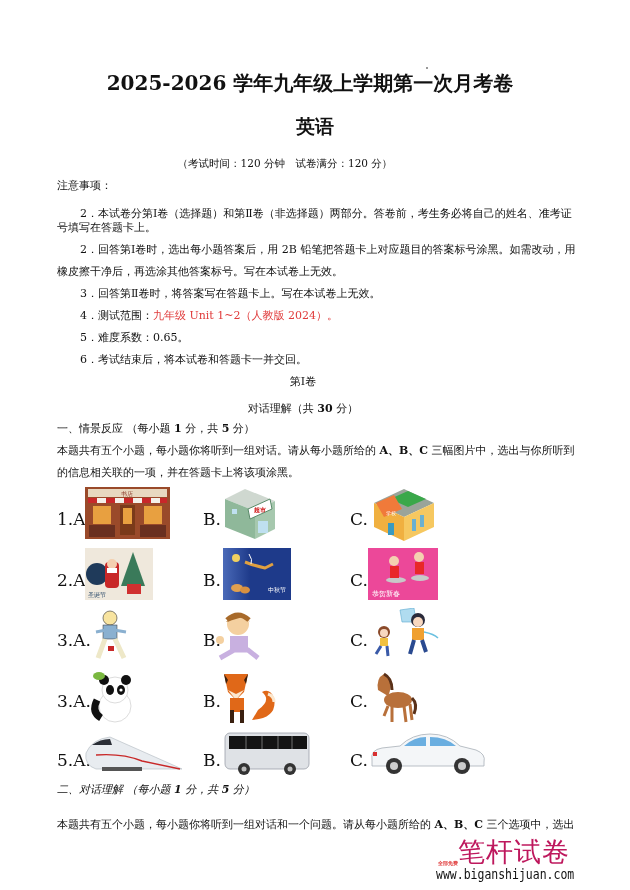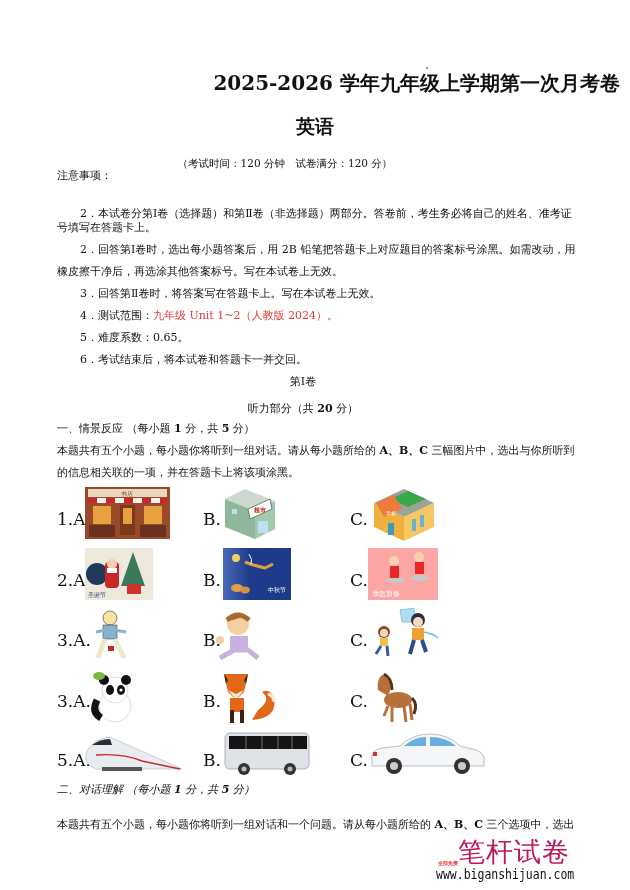--- a/index.html
+++ b/index.html
@@ -1,23 +1,23 @@
 <!DOCTYPE html>
 <html><head>
 <meta charset="utf-8">
 <style>
   html, body { margin: 0; padding: 0; background: #ffffff; }
   body { width: 630px; height: 890px; position: relative; overflow: hidden;
          font-family: "DejaVu Serif", "Liberation Serif", serif; color: #111; }
   .abs { position: absolute; }
-  .title { left: 0; width: 620px; top: 70px; text-align: right; font-size: 20px; font-weight: bold; letter-spacing: 0px; }
+  .title { left: 0; width: 620px; top: 70px; text-align: center; font-size: 20px; font-weight: bold; letter-spacing: 0px; }
   .subject { left: 0; width: 630px; top: 114px; text-align: center; font-size: 19px; font-weight: bold; }
   .exam-info { left: 0; width: 570px; top: 157px; text-align: center; font-size: 10.5px; }
   .para { font-size: 11px; line-height: 14px; }
-  .notice-label { left: 57px; top: 169px; }
+  .notice-label { left: 57px; top: 179px; }
   .line { left: 57px; width: 520px; white-space: nowrap; }
   .indent { left: 80px; }
   .red { color: #e03a3a; }
   .center-line { left: 0; width: 606px; text-align: center; font-size: 11px; }
   b { font-weight: bold; }
   .q-label { font-size: 17px; }
   .pic { position: absolute; overflow: hidden; }
   .watermark-dot { left: 426px; top: 67px; width: 2px; height: 2px; background: #999; }
   .logo-cn { left: 458px; top: 834px; font-family: "DejaVu Sans", "Liberation Sans", sans-serif; font-size: 27px; color: #be185d; letter-spacing: 1px; }
   .logo-url { left: 436px; top: 866px; font-family: "DejaVu Sans Mono", "Liberation Mono", monospace; font-size: 14px; color: #111; transform: scaleX(0.82); transform-origin: left; }
@@ -40,21 +40,21 @@
 <div class="abs para line" style="top:265px;">橡皮擦干净后，再选涂其他答案标号。写在本试卷上无效。</div>
 <div class="abs para line indent" style="top:287px;">3．回答第Ⅱ卷时，将答案写在答题卡上。写在本试卷上无效。</div>
 <div class="abs para line indent" style="top:309px;">
   <span>4．测试范围：</span><span class="red">九年级 Unit 1~2（人教版 2024）。</span>
 </div>
 <div class="abs para line indent" style="top:331px;">5．难度系数：0.65。</div>
 <div class="abs para line indent" style="top:353px;">6．考试结束后，将本试卷和答题卡一并交回。</div>
 
 <div class="abs center-line" style="top:374px;">第Ⅰ卷</div>
 <div class="abs center-line" style="top:401px;">
-  <span>听力部分（共 </span><b>20</b><span> 分）</span>
+  <span>对话理解（共 </span><b>30</b><span> 分）</span>
 </div>
 
 <div class="abs para line" style="top:422px;">
   <span>一、情景反应 （每小题 </span><b>1</b><span> 分，共 </span><b>5</b><span> 分）</span>
 </div>
 <div class="abs para line" style="top:444px;">
   <span>本题共有五个小题，每小题你将听到一组对话。请从每小题所给的 </span><b>A、B、C</b><span> 三幅图片中，选出与你所听到</span>
 </div>
 <div class="abs para line" style="top:466px;">的信息相关联的一项，并在答题卡上将该项涂黑。</div>
 
@@ -129,21 +129,21 @@
   <svg width="68" height="52" viewBox="0 0 68 52">
     <circle cx="13" cy="10" r="4" fill="#f0d060"></circle>
     <path d="M22 14 Q32 18 42 20 L50 16" stroke="#e0a040" stroke-width="3" fill="none"></path>
     <path d="M26 6 Q30 12 28 16" stroke="#ffffff" stroke-width="1" fill="none"></path>
     <ellipse cx="14" cy="40" rx="6" ry="4" fill="#e0a050"></ellipse>
     <ellipse cx="22" cy="42" rx="5" ry="3.5" fill="#d89040"></ellipse>
     <text x="45" y="44" font-size="6" fill="#ffffff">中秋节</text>
   </svg>
 </div>
 <div class="abs q-label" style="left:350px;top:570px;">C.</div>
-<div class="pic" style="left:368px;top:548px;width:70px;height:52px;background:#fca5a5;">
+<div class="pic" style="left:368px;top:548px;width:70px;height:52px;background:#ec4899;">
   <svg width="70" height="52" viewBox="0 0 70 52">
     <ellipse cx="28" cy="32" rx="10" ry="3" fill="#c8c8c8"></ellipse>
     <circle cx="26" cy="13" r="5" fill="#f4d0b0"></circle>
     <rect x="22" y="18" width="9" height="12" fill="#e82828"></rect>
     <ellipse cx="52" cy="30" rx="9" ry="3" fill="#c8c8c8"></ellipse>
     <circle cx="51" cy="9" r="5" fill="#f4d0b0"></circle>
     <rect x="47" y="14" width="9" height="12" fill="#e82828"></rect>
     <text x="4" y="48" font-size="7" fill="#ffffff">恭贺新春</text>
   </svg>
 </div>

